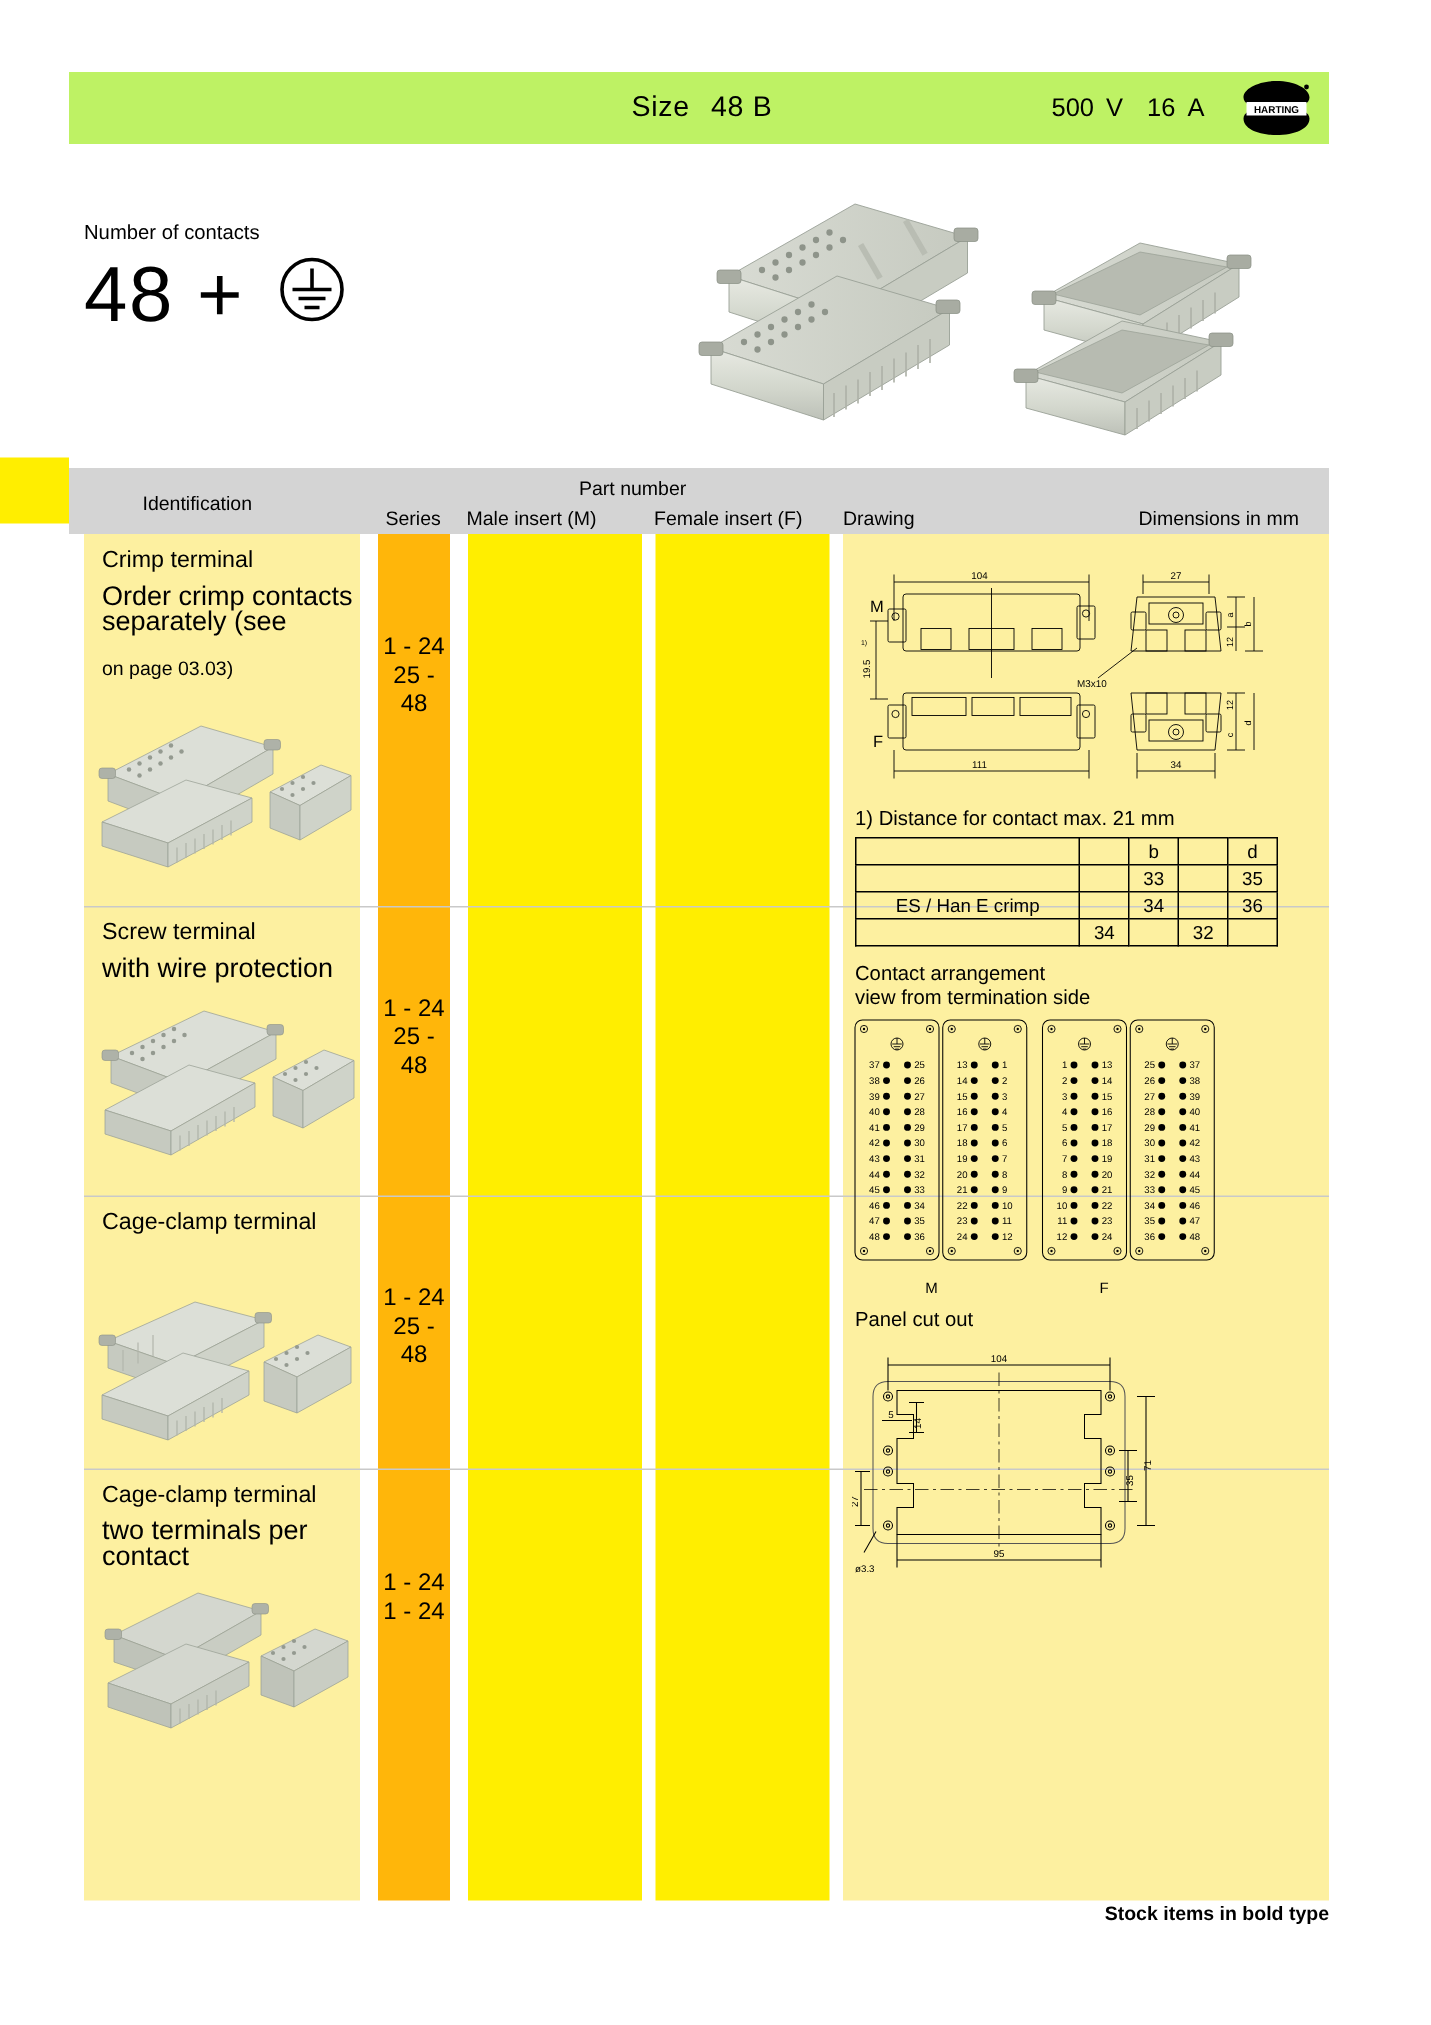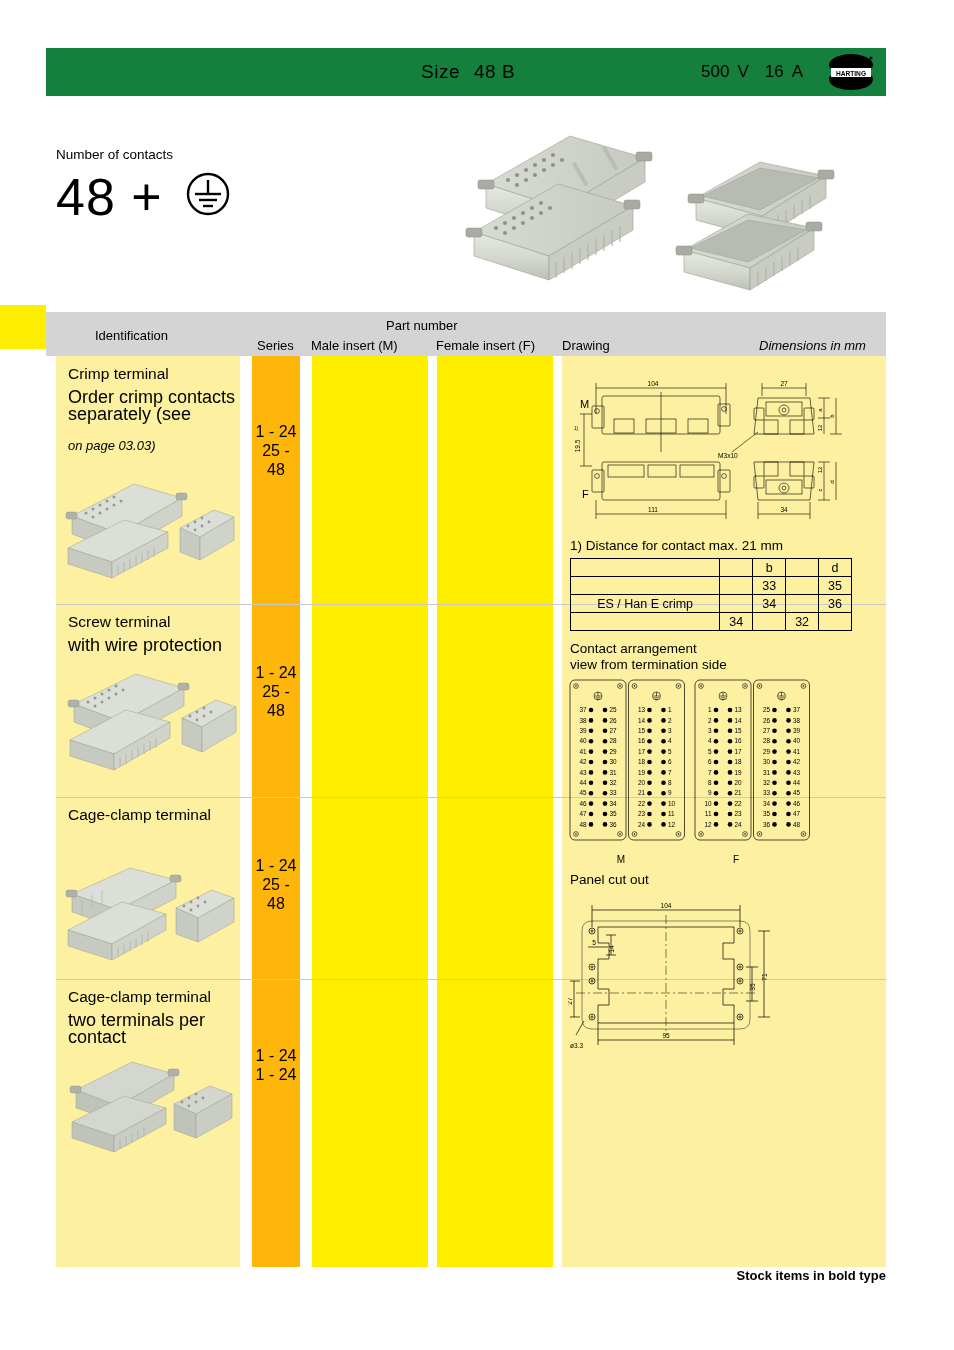--- a/index.html
+++ b/index.html
@@ -8,21 +8,21 @@
     width:954px; height:1350px; position:relative;
     background:#ffffff;
     font-family:"Liberation Sans", sans-serif;
     color:#000;
     overflow:hidden;
   }
 
   
   .header {
     position:absolute; left:46px; top:48px; width:840px; height:48px;
-    background:#15803d;
+    background:#bef264;
     display:flex; align-items:center;
   }
   .hdr-size { position:absolute; left:375px; font-size:19px; letter-spacing:0.5px; }
   .hdr-size .sp { display:inline-block; width:14px; }
   .hdr-rating { position:absolute; left:655px; font-size:17px; }
   .hdr-rating .sp { display:inline-block; width:8px; }
   .logo {
     position:absolute; right:6px; top:5px; width:58px; height:38px;
     display:flex; align-items:center; justify-content:center;
   }
@@ -51,41 +51,41 @@
     position:absolute; left:46px; top:312px; width:840px; height:44px;
     background:#d4d4d4;
   }
   .thead .cell { position:absolute; font-size:13px; white-space:nowrap;text-align:right; }
   .th-ident    { left:12px;  top:16px;margin-left:37px; }
   .th-series   { left:211px; top:26px; }
   .th-partno   { left:340px; top:6px; }
   .th-male     { left:265px; top:26px; }
   .th-female   { left:390px; top:26px; }
   .th-drawing  { left:516px; top:26px; }
-  .th-dims     { left:713px; top:26px;font-style:italic; }
+  .th-dims     { left:713px; top:26px; }
 
   
   .col { position:absolute; top:356px; height:911px; }
   .col-ident  { left:56px;  width:184px; background:#fdf0a0; }
   .col-series { left:252px; width:48px;  background:#ffb60a; }
   .col-male   { left:312px; width:116px; background:#ffee00; }
   .col-female { left:437px; width:116px; background:#ffee00; }
   .col-draw   { left:562px; width:324px; background:#fdf0a0; }
 
   
   .rowline {
     position:absolute; left:56px; width:830px; height:1px;
     background:#c9c9c9;
   }
 
   
   .idcell { position:absolute; left:68px; width:180px; }
   .id-title { font-size:15.5px; line-height:20px; }
   .id-sub   { font-size:18px; line-height:17px; margin-top:5px; }
-  .id-sub2  { font-size:13px; line-height:17px; margin-top:14px;font-style:italic; }
+  .id-sub2  { font-size:13px; line-height:17px; margin-top:14px; }
 
   
   .sercell {
     position:absolute; left:252px; width:48px;
     font-size:16px; line-height:19px; text-align:center;
   }
 
   
   .rowphoto { position:absolute; }
 

